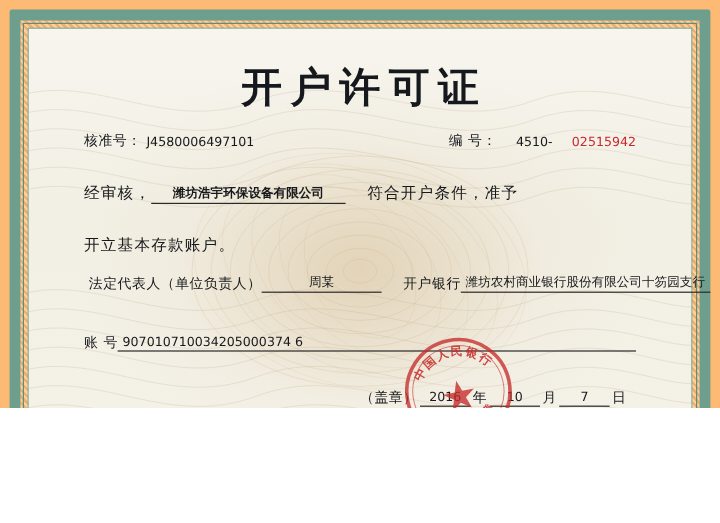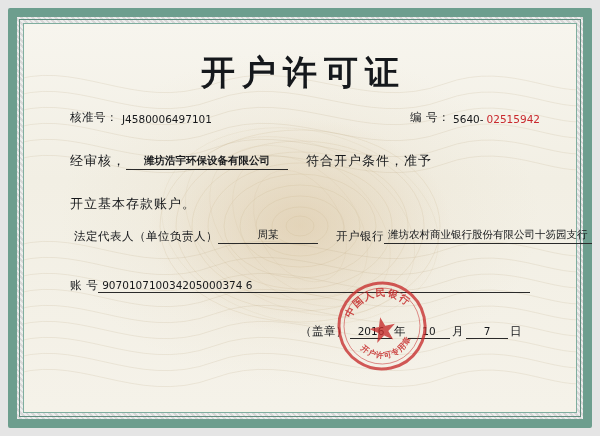--- a/index.html
+++ b/index.html
@@ -10,22 +10,22 @@
   body {
     width: 600px;
     height: 436px;
     font-family: "DejaVu Sans", "Liberation Sans", sans-serif;
     overflow: hidden;
   }
 
   #certificate {
     position: relative;
     width: 600px;
-    height: 436px;
-    background: #e5e5e5;
+    height: 340px;
+    background: #fdba74;
     overflow: hidden;
   }
 
   
   .border-outer {
     position: absolute;
     left: 8px; top: 8px;
     width: 584px; height: 420px;
     box-sizing: border-box;
     border: 9px solid #6d9e8e;
@@ -132,21 +132,21 @@
   }
   .val {
     font-family: "DejaVu Sans", "Liberation Sans", sans-serif;
     font-size: 10.5px;
     white-space: nowrap;
   }
   .red { color: #c9282d; }
 
   
   .row-approve { left: 46px; top: 86px; display: flex; align-items: flex-end; gap: 4px; }
-  .row-number  { right: 36px; top: 86px; display: flex; align-items: flex-end; gap: 3px; justify-content: flex-end; }
+  .row-number  { right: 46px; top: 86px; display: flex; align-items: flex-end; gap: 16px; justify-content: flex-end; }
 
   
   .row-body1 {
     left: 46px; right: 46px; top: 128px;
     display: flex; align-items: flex-end;
   }
   .row-body1 .seg { font-size: 13px; letter-spacing: 1px; }
   .fill-underline {
     flex: 0 0 auto;
     border-bottom: 1px solid #2a2a2a;
@@ -258,21 +258,21 @@
 
     <div class="doc-title">开户许可证</div>
 
     <div class="row row-approve">
       <span class="lbl">核准号：</span>
       <span class="val">J4580006497101</span>
     </div>
 
     <div class="row row-number">
       <span class="lbl">编 号：</span>
-      <span class="val">5640-</span>
+      <span class="val">4510-</span>
       <span class="val red">02515942</span>
     </div>
 
     <div class="row row-body1">
       <span class="seg">经审核，</span>
       <span class="fill-underline">潍坊浩宇环保设备有限公司</span>
       <span class="seg" style="margin-left:18px;">符合开户条件，准予</span>
     </div>
 
     <div class="row row-body2">开立基本存款账户。</div>

